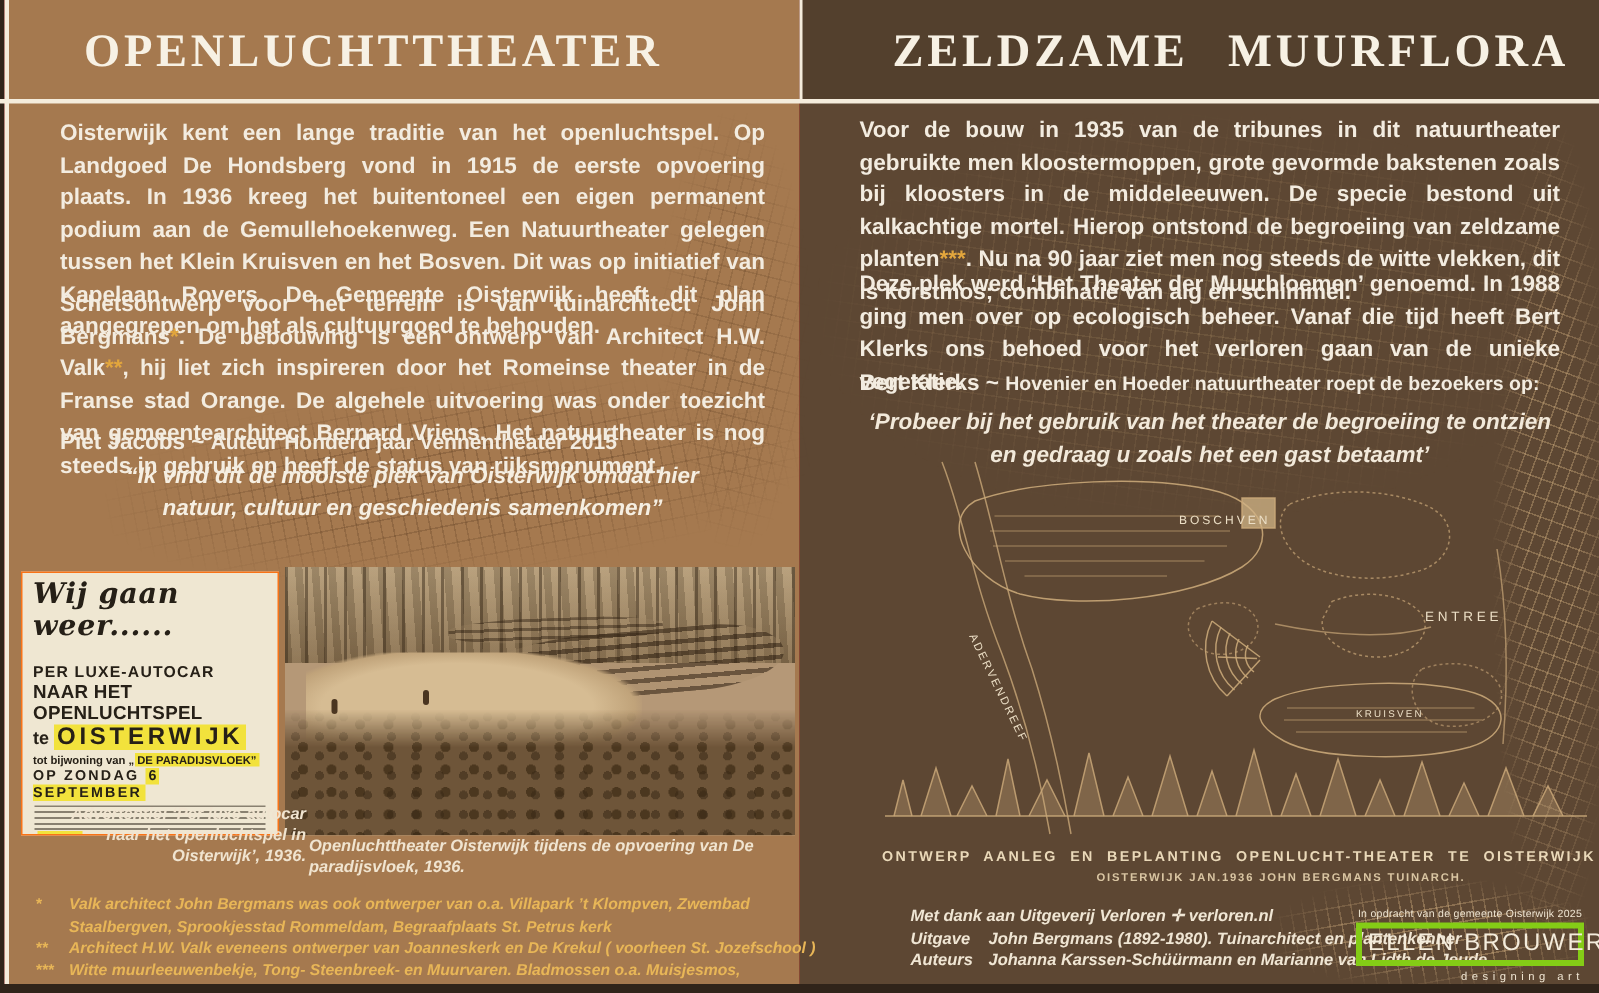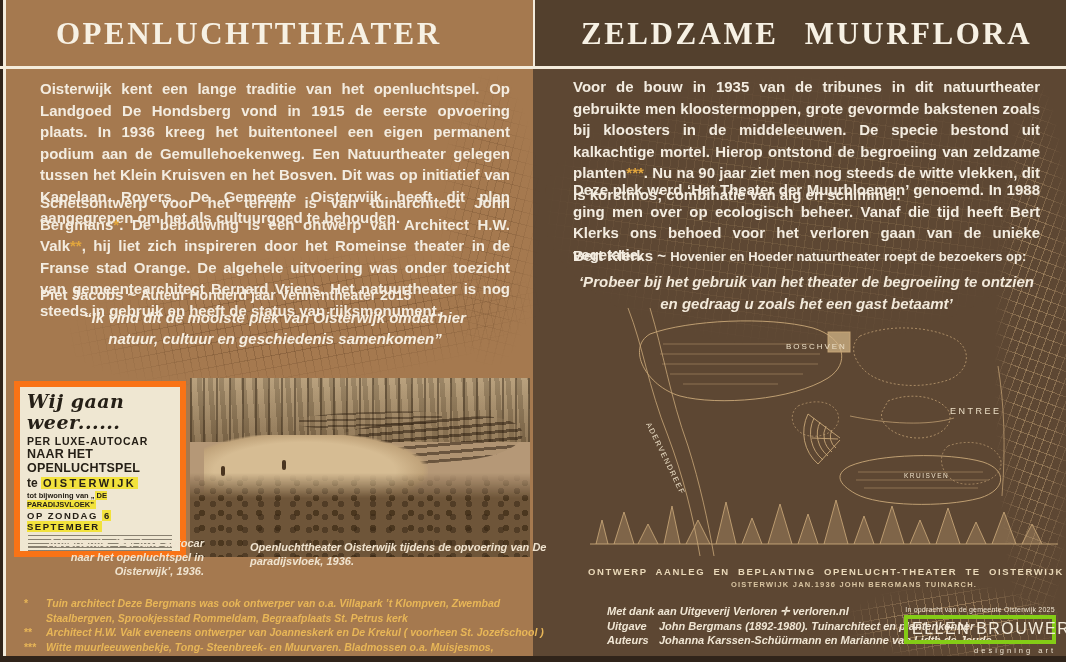--- a/index.html
+++ b/index.html
@@ -13,47 +13,47 @@
   #edge-dark{left:0;top:0;width:3px;height:662px;background:#30241a;}
   #edge-white{left:3px;top:0;width:3px;height:662px;background:#f4ecdc;}
   #header-rule{left:0;top:66px;width:1066px;height:3px;background:#f4ecdc;}
   #header-div{left:533px;top:0;width:2px;height:66px;background:#f4ecdc;}
   #bottom-edge{left:0;top:656px;width:1066px;height:6px;background:#30241a;}
   #hdr-right-bg{left:535px;top:0;width:531px;height:66px;background:#53402d;}
 
   .title{color:#f7f1e4;font-family:"Liberation Serif",serif;font-weight:bold;
     font-size:31px;letter-spacing:2.5px;white-space:nowrap;}
   #title-left{left:56px;top:16px;}
-  #title-right{left:581px;top:16px;word-spacing:16px;}
+  #title-right{left:595px;top:16px;word-spacing:16px;}
 
   
   .seatpat{position:absolute;pointer-events:none;
     background-image:
       repeating-linear-gradient(var(--a,0deg), var(--c,rgba(0,0,0,.2)) 0 1px, transparent 1px 12px),
       repeating-linear-gradient(calc(var(--a,0deg) + 90deg), var(--c,rgba(0,0,0,.2)) 0 1px, transparent 1px 8px);
     -webkit-mask-image:radial-gradient(ellipse at center,#000 35%,transparent 72%);
     mask-image:radial-gradient(ellipse at center,#000 35%,transparent 72%);}
 
   
   .body-txt{color:#f3ece0;font-size:15px;line-height:21.5px;text-align:justify;font-weight:600;}
   .gold{color:#e2a63d;font-weight:bold;}
   .author{color:#f3ece0;font-size:15px;font-weight:bold;}
   .author small{font-size:14px;font-weight:bold;}
   .quote{color:#f6efe2;font-style:italic;font-weight:600;font-size:15px;line-height:21px;}
 
   
   #poster{left:14px;top:381px;width:172px;height:176px;background:#efe7d2;
-    border:6px solid #f97316;box-sizing:border-box;padding:4px 7px 3px;color:#262017;overflow:hidden;}
+    border:1px solid #f97316;box-sizing:border-box;padding:4px 7px 3px;color:#262017;overflow:hidden;}
   #poster .script{font-family:"DejaVu Serif",serif;font-style:italic;font-weight:bold;
     font-size:19px;line-height:21px;letter-spacing:.5px;}
-  #poster .l1{font-size:10.5px;font-weight:bold;letter-spacing:.8px;margin-top:2px;}
+  #poster .l1{font-size:10.5px;font-weight:bold;letter-spacing:.8px;margin-top:14px;}
   #poster .l2{font-size:12.5px;font-weight:bold;letter-spacing:.2px;font-family:"Liberation Sans",sans-serif;}
   #poster .hl{background:#f2e23c;padding:0 2px;}
   #poster .cityrow{font-size:12px;font-weight:bold;margin-top:1px;}
-  #poster .cityrow .hl{letter-spacing:2.5px;font-size:11px;}
+  #poster .cityrow .hl{letter-spacing:2.5px;font-size:16px;}
   #poster .sub{font-size:7.5px;font-weight:bold;margin-top:1px;}
   #poster .daterow{font-size:9.5px;font-weight:bold;letter-spacing:1.5px;margin-top:1px;}
   #poster .fineprint{position:relative;height:30px;margin:3px 1px 2px;
     background:repeating-linear-gradient(180deg, rgba(52,44,32,.55) 0 1.3px, transparent 1.3px 3.8px);}
   #poster .fchip{position:absolute;left:2px;top:17px;width:30px;height:4px;background:#f2e23c;}
   #poster .prijsrow{display:flex;align-items:baseline;border-bottom:1.5px solid #332c21;padding-bottom:2px;}
   #poster .prijs{font-family:"Liberation Serif",serif;font-weight:bold;font-size:15px;letter-spacing:1px;}
   #poster .price{font-family:"Liberation Serif",serif;font-weight:bold;font-size:13px;}
 
   
@@ -172,26 +172,26 @@
     <div id="ph-trees"></div>
     <div id="ph-rows2"></div>
     <div id="ph-rows"></div>
     <div id="ph-stage"></div>
     <div class="ph-fig" style="left:9%;top:49%;"></div>
     <div class="ph-fig" style="left:27%;top:46%;"></div>
     <div id="ph-crowd"></div>
   </div>
 
   <div class="abs caption" style="left:24px;top:536px;width:180px;text-align:right;">Advertentie: ‘Per luxe-autocar naar het openluchtspel in Oisterwijk’, 1936.</div>
-  <div class="abs caption" style="left:206px;top:540px;width:330px;margin-left:44px;">Openluchttheater Oisterwijk tijdens de opvoering van De paradijsvloek, 1936.</div>
+  <div class="abs caption" style="left:206px;top:557px;width:330px;">Openluchttheater Oisterwijk tijdens de opvoering van De paradijsvloek, 1936.</div>
 
   <div class="abs" style="left:24px;top:596px;width:520px;">
     <div class="footnote">
       <span class="mk">*</span>
-      <span>Tuin architect Deze Bergmans was ook ontwerper van o.a. Villapark ’t Klompven, Zwembad Staalbergven, Sprookjesstad Rommeldam, Begraafplaats St. Petrus kerk</span>
+      <span>Valk architect John Bergmans was ook ontwerper van o.a. Villapark ’t Klompven, Zwembad Staalbergven, Sprookjesstad Rommeldam, Begraafplaats St. Petrus kerk</span>
     </div>
     <div class="footnote">
       <span class="mk">**</span>
       <span>Architect H.W. Valk eveneens ontwerper van Joanneskerk en De Krekul ( voorheen St. Jozefschool )</span>
     </div>
     <div class="footnote">
       <span class="mk">***</span>
       <span>Witte muurleeuwenbekje, Tong- Steenbreek- en Muurvaren. Bladmossen o.a. Muisjesmos, Parapluutjemos, Fraai haarmos en Kussentjesmos</span>
     </div>
   </div>

